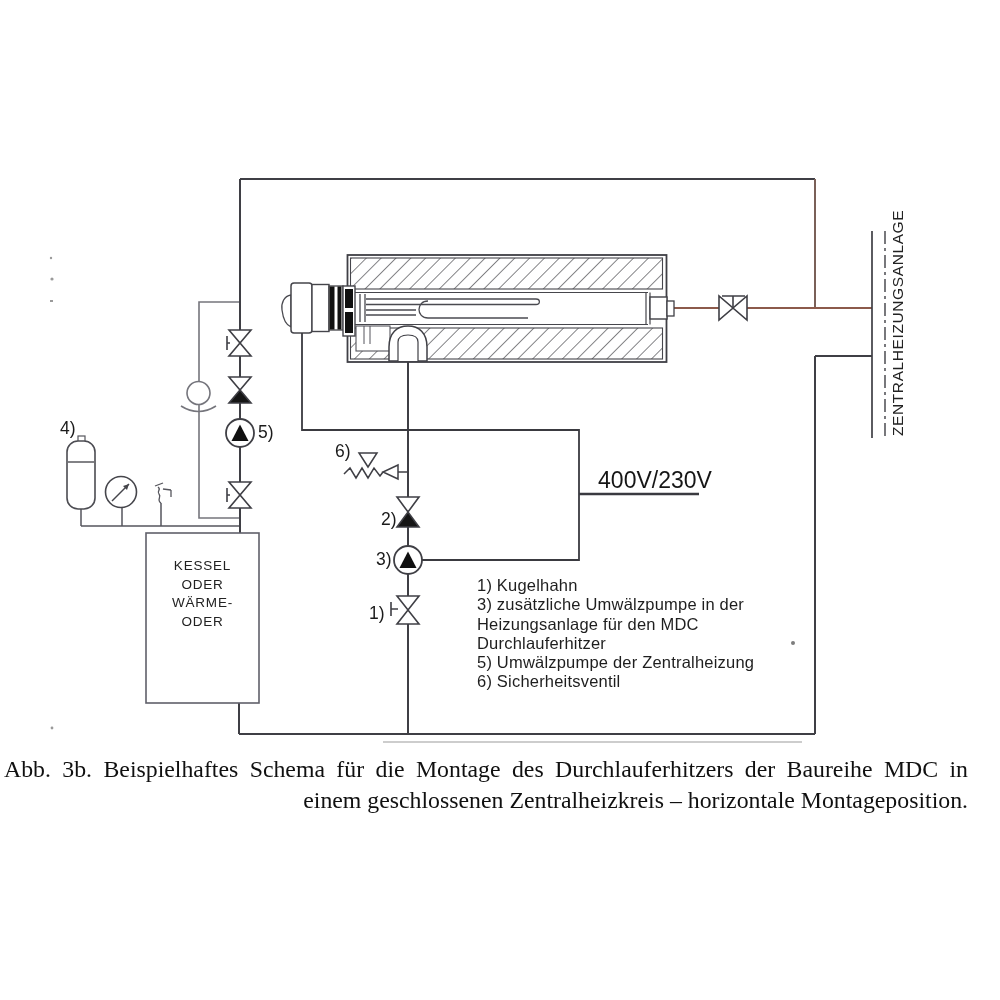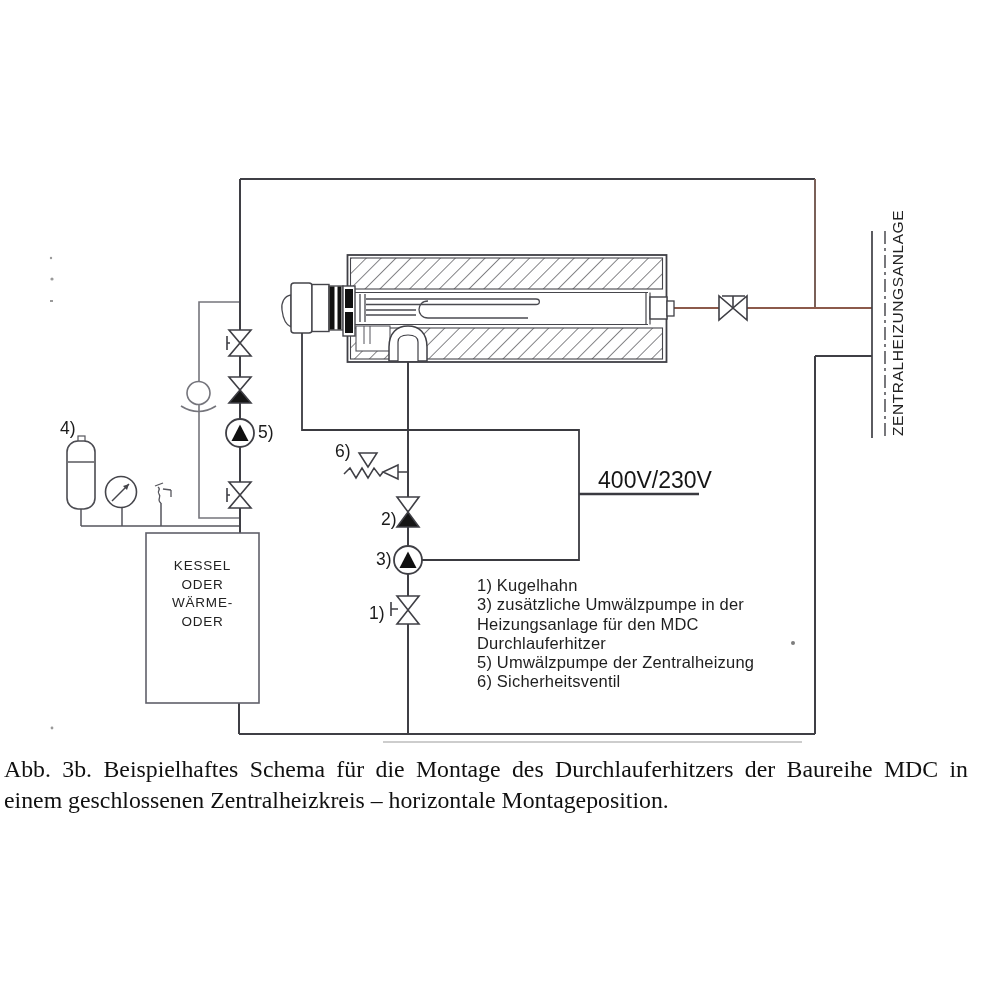--- a/index.html
+++ b/index.html
@@ -8,21 +8,21 @@
   svg{position:absolute;left:0;top:0;}
   .abs{position:absolute;}
   .marker{font-size:17.5px;color:#1b1b1b;white-space:nowrap;}
   .legend{font-size:16.5px;line-height:19.3px;letter-spacing:.2px;color:#1e1e1e;white-space:nowrap;}
   .kessel{width:113px;text-align:center;font-size:13.5px;line-height:18.5px;letter-spacing:.8px;color:#222;}
   .zentral{width:200px;height:18px;text-align:center;font-size:15.5px;letter-spacing:.6px;color:#222;
            transform:rotate(-90deg);white-space:nowrap;}
   .voltage{width:140px;text-align:center;font-size:23px;color:#161616;white-space:nowrap;}
   .caption{width:964px;font-family:"Liberation Serif",serif;font-size:23.8px;line-height:30.5px;color:#101010;}
   .caption .l1{text-align:justify;text-align-last:justify;}
-  .caption .l2{text-align:left;}
+  .caption .l2{text-align:right;}
 </style>
 </head>
 <body>
 
 <div class="stage">
 
   <svg width="1000" height="1000" viewBox="0 0 1000 1000">
     <defs>
       <pattern id="hatch" width="10.5" height="10.5" patternUnits="userSpaceOnUse" patternTransform="rotate(45)">
         <line x1="0" y1="0" x2="0" y2="10.5" stroke="#3c3c40" stroke-width="1.25"></line>

